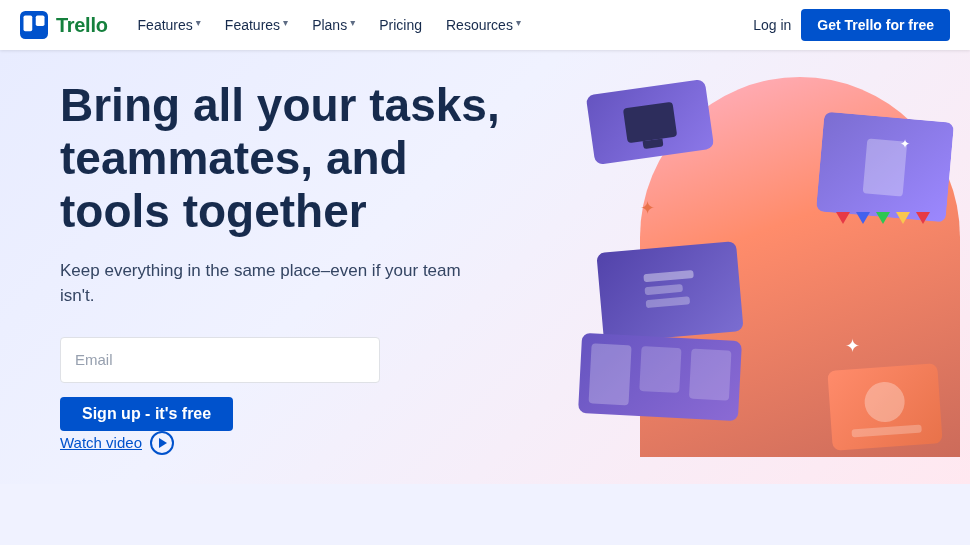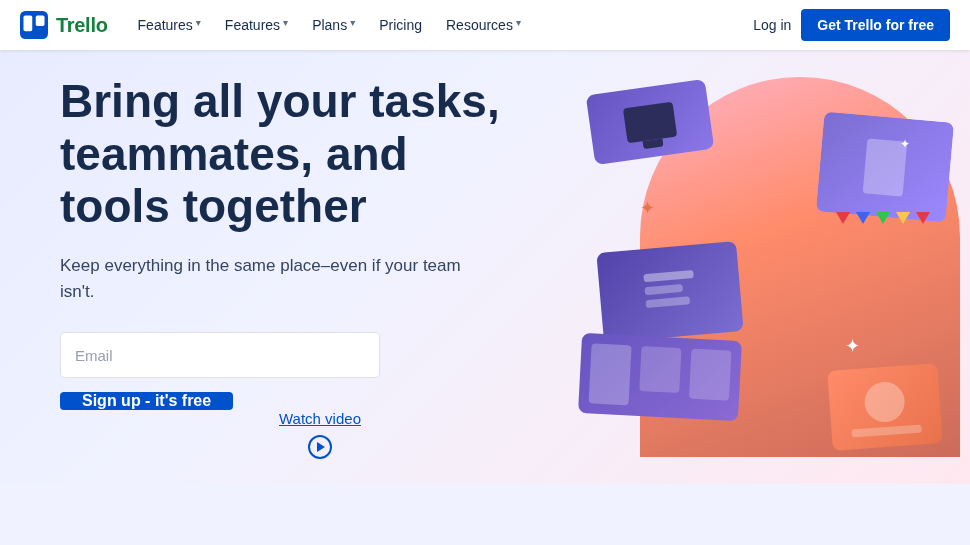--- a/index.html
+++ b/index.html
@@ -127,32 +127,31 @@
       margin-bottom: 14px;
     }
     .email-input::placeholder { color: #97a0af; }
 
     .signup-btn {
       display: inline-block;
       background: #0052cc;
       color: #fff;
       font-size: 16px;
       font-weight: 700;
-      padding: 0 22px;
+      padding: 8px 22px;
       border-radius: 4px;
       cursor: pointer;
       border: none;
     }
 
     .watch-video {
       display: flex;
       align-items: center;
       gap: 8px;
       cursor: pointer;
-      flex-direction: column;
     }
     .watch-video-text {
       font-size: 15px;
       color: #0052cc;
       text-decoration: underline;
       font-weight: 500;
     }
     .play-circle {
       width: 24px;
       height: 24px;

